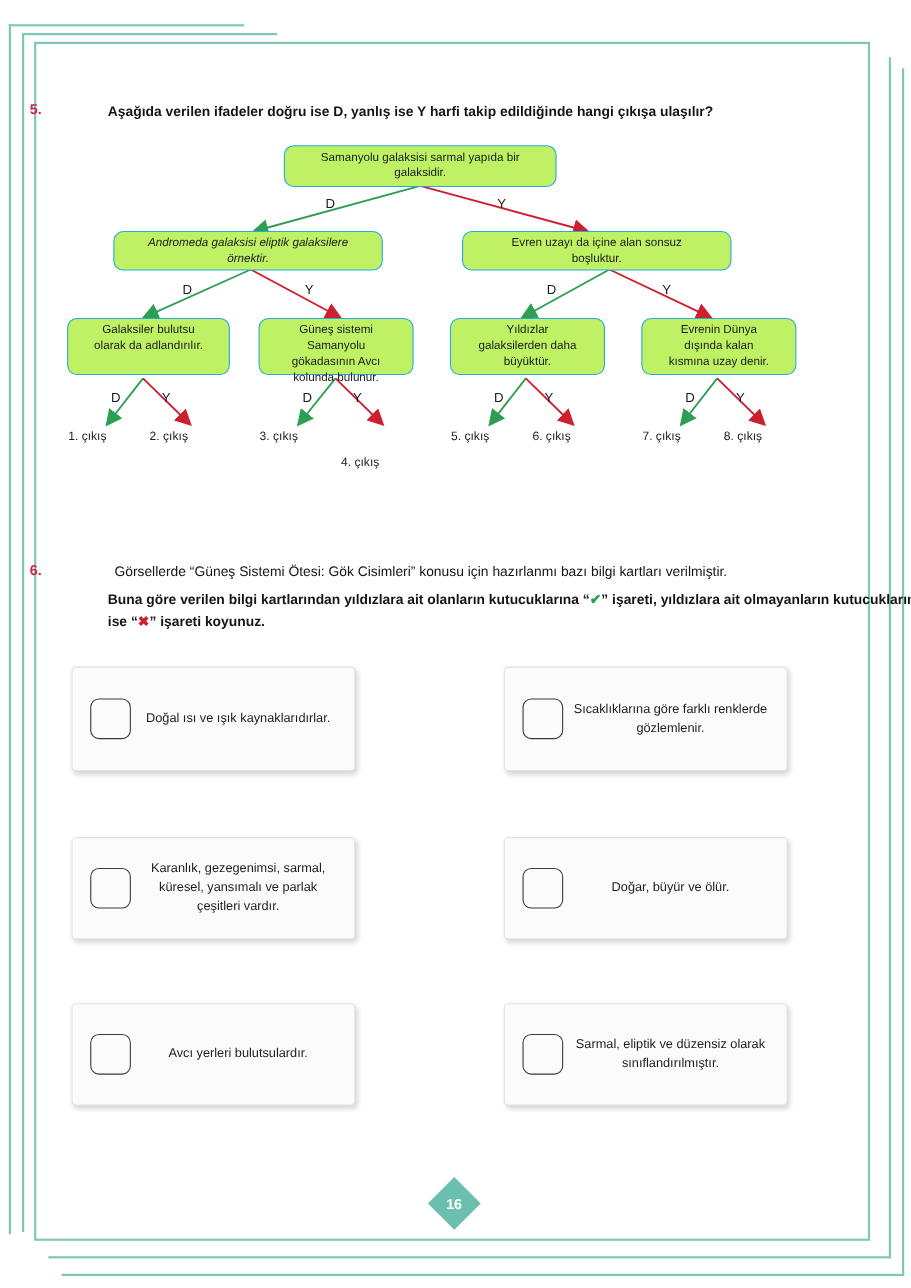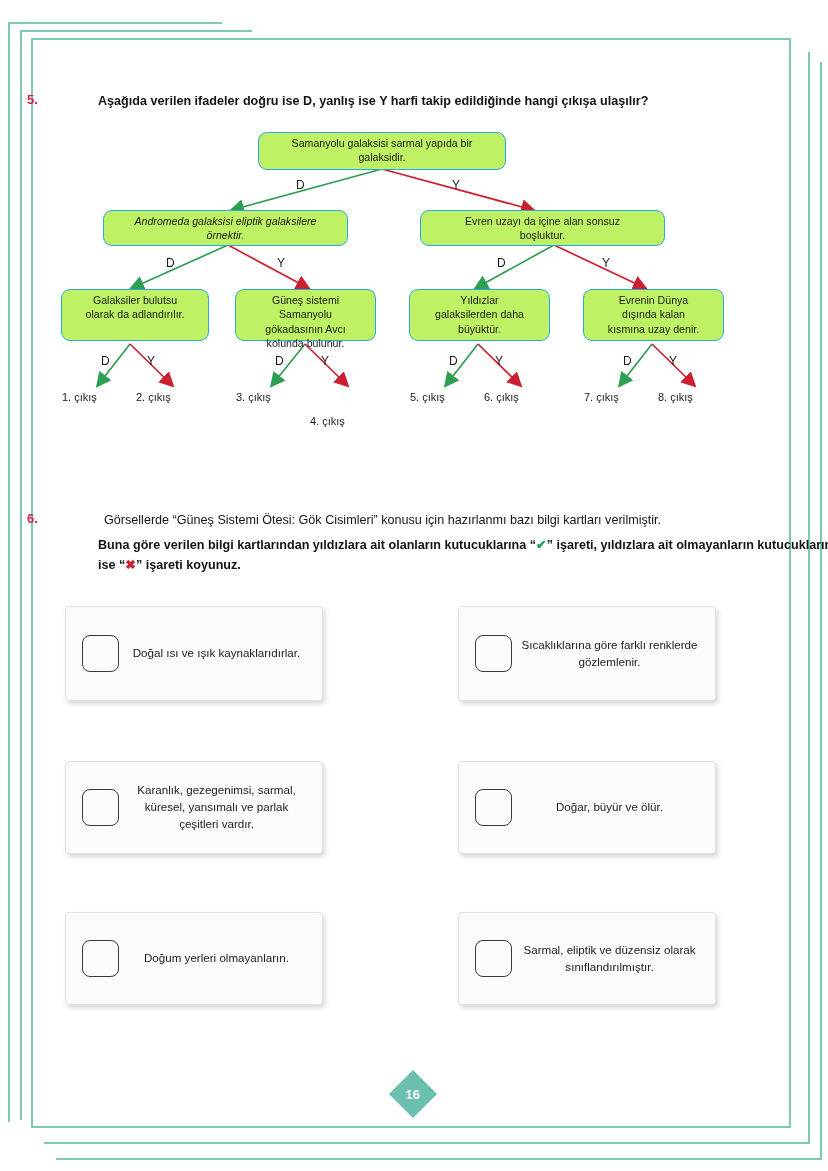--- a/index.html
+++ b/index.html
@@ -252,21 +252,21 @@
   <div class="checkbox"></div>
   <div class="card-text">Karanlık, gezegenimsi, sarmal, küresel, yansımalı ve parlak çeşitleri vardır.</div>
 </div>
 <div class="card" style="left:458px; top:761px; width:258px; height:93px;">
   <div class="checkbox"></div>
   <div class="card-text">Doğar, büyür ve ölür.</div>
 </div>
 
 <div class="card" style="left:65px; top:912px; width:258px; height:93px;">
   <div class="checkbox"></div>
-  <div class="card-text">Doğum yerleri olmayanların.</div>
+  <div class="card-text">Avcı yerleri bulutsulardır.</div>
 </div>
 <div class="card" style="left:458px; top:912px; width:258px; height:93px;">
   <div class="checkbox"></div>
   <div class="card-text">Sarmal, eliptik ve düzensiz olarak sınıflandırılmıştır.</div>
 </div>
 
 <div id="page-badge">
   <span>16</span>
 </div>
 

